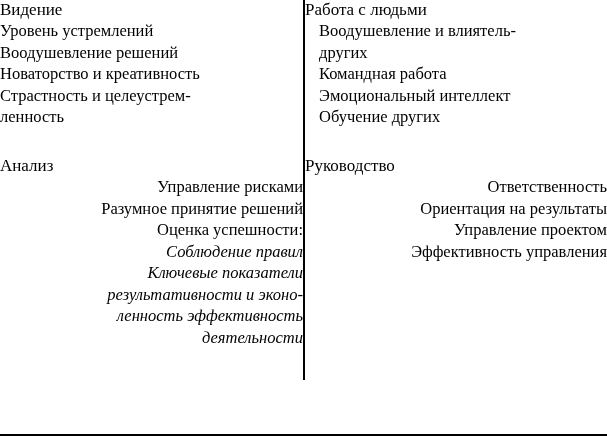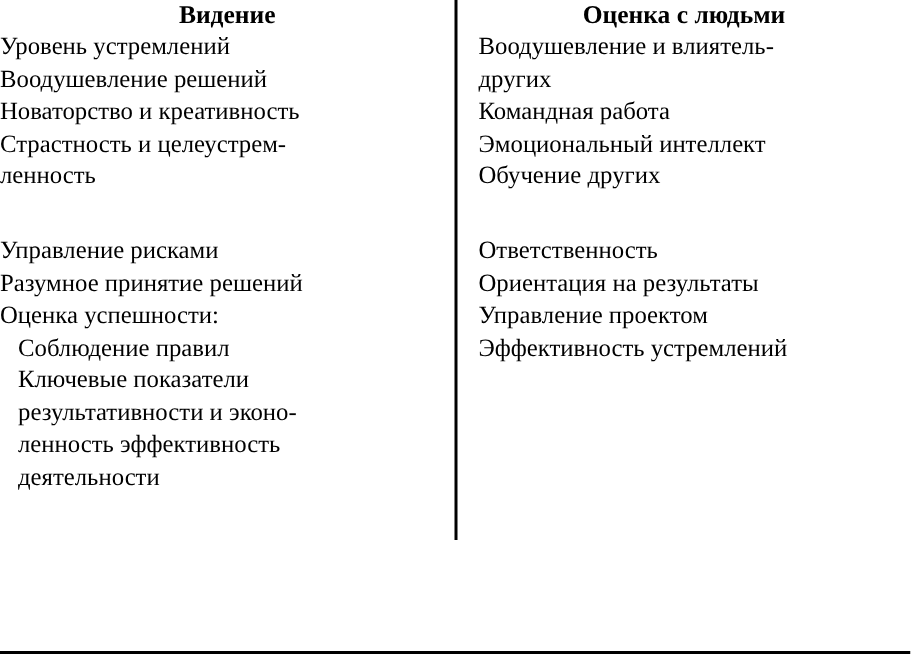--- a/index.html
+++ b/index.html
@@ -27,44 +27,43 @@
   }
   table.matrix col.left  { width: 304px; }
   table.matrix col.right { width: 303px; }
 
   td.cell {
     vertical-align: top;
     padding: 0;
     border: 0;
   }
   .hdr {
-    text-align: center;
-    font-weight: bold;
+    font-weight: normal;
     font-size: 17px;
     line-height: 20px;
     padding: 5px 6px 6px 6px;
     border-top: 2px solid #000;
     border-bottom: 2px solid #000;
   }
   .hdr.left-col  { border-right: 2px solid #000; }
 
   .body-cell {
     font-size: 16.5px;
     line-height: 21.5px;
     padding: 6px 10px 8px 10px;
     box-sizing: border-box;
   }
   .body-cell.left-col  { border-right: 2px solid #000; margin-top: 20px; }
   .body-cell.right-col { padding-left: 14px; }
 
   .row-block1 .body-cell { height: 136px; }
-  .row-block2 .body-cell { height: 204px; }
+  .row-block2 .body-cell { height: 204px; text-align: right; }
 
   .line { white-space: pre-wrap; }
-  .line.indent { padding-left: 12px; }
+  .line.indent { padding-left: 12px; font-style: italic; }
 
   .bottom-rule {
     position: absolute;
     left: 0;
     bottom: 0;
     width: 607px;
     border-bottom: 2px solid #000;
   }
 </style>
 </head>
@@ -72,52 +71,56 @@
 
 <div class="sheet">
   <table class="matrix">
     <colgroup>
         <col class="left">
         <col class="right">
       </colgroup>
     <tbody>
       <tr>
         <td class="cell hdr left-col">Видение</td>
-        <td class="cell hdr right-col">Оценка с людьми</td>
+        <td class="cell hdr right-col">Работа с людьми</td>
       </tr>
       <tr class="row-block1">
         <td class="cell body-cell left-col">
           <div class="line">Уровень устремлений</div>
           <div class="line">Воодушевление решений</div>
           <div class="line">Новаторство и креативность</div>
           <div class="line">Страстность и целеустрем-</div>
           <div class="line">ленность</div>
         </td>
         <td class="cell body-cell right-col">
           <div class="line">Воодушевление и влиятель-</div>
           <div class="line">других</div>
           <div class="line">Командная работа</div>
           <div class="line">Эмоциональный интеллект</div>
           <div class="line">Обучение других</div>
         </td>
       </tr>
+      <tr>
+        <td class="cell hdr left-col">Анализ</td>
+        <td class="cell hdr right-col">Руководство</td>
+      </tr>
       <tr class="row-block2">
         <td class="cell body-cell left-col">
           <div class="line">Управление рисками</div>
           <div class="line">Разумное принятие решений</div>
           <div class="line">Оценка успешности:</div>
           <div class="line indent">Соблюдение правил</div>
           <div class="line indent">Ключевые показатели</div>
           <div class="line indent">результативности и эконо-</div>
           <div class="line indent">ленность эффективность</div>
           <div class="line indent">деятельности</div>
         </td>
         <td class="cell body-cell right-col">
           <div class="line">Ответственность</div>
           <div class="line">Ориентация на результаты</div>
           <div class="line">Управление проектом</div>
-          <div class="line">Эффективность устремлений</div>
+          <div class="line">Эффективность управления</div>
         </td>
       </tr>
     </tbody>
   </table>
   <div class="bottom-rule"></div>
 </div>
 
 </body></html>

